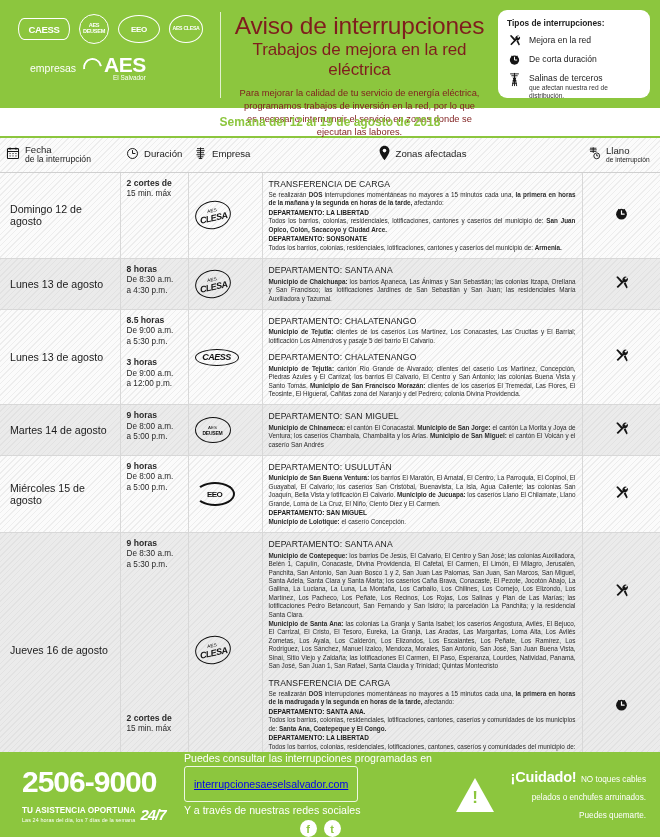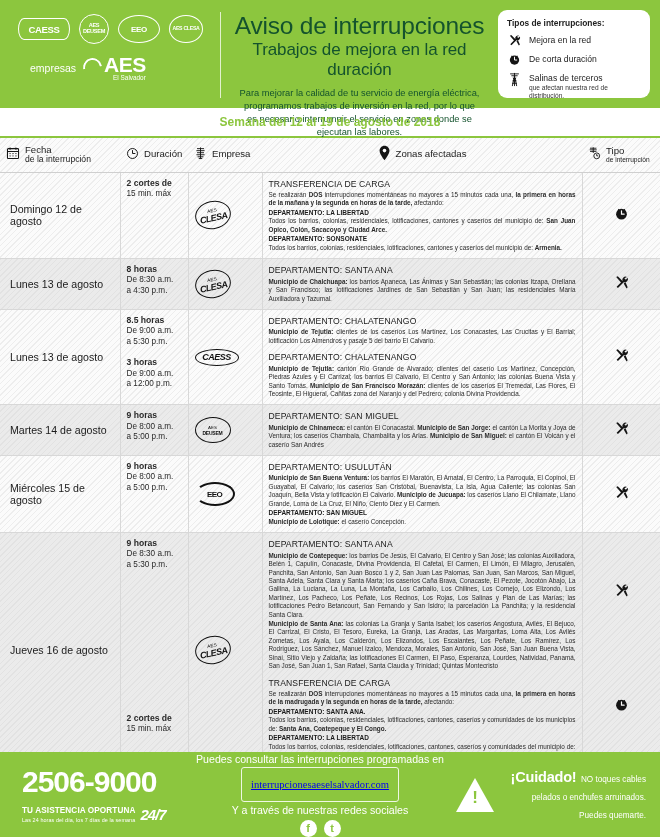--- a/index.html
+++ b/index.html
@@ -36,21 +36,21 @@
     width: 19px; height: 19px; border:2.4px solid #fff; border-radius:50%;
     border-right-color: transparent; border-bottom-color: transparent;
     transform: rotate(35deg);
   }
   .aes-text { line-height: 0.92; }
   .aes-text .big { font-size: 21px; font-weight: bold; color:#fff; letter-spacing:-0.5px;}
   .aes-text .small { font-size: 6.4px; color:#fff; display:block; text-align:right; }
 
   .head-divider { width:1px; background: rgba(255,255,255,.75); margin: 6px 10px 6px 0; }
 
-  .head-center { flex: 1; text-align: center; color:#14532d; padding-top: 7px; }
+  .head-center { flex: 1; text-align: center; color:#7f1d1d; padding-top: 7px; }
   .head-center h1 { font-size: 24.5px; font-weight: normal; letter-spacing:-0.2px; line-height:1.05;}
   .head-center h2 { font-size: 17px; font-weight: normal; margin-top: 1px; letter-spacing:-0.1px;}
   .head-center p { font-size: 9.3px; line-height: 1.42; margin-top: 7px; padding: 0 8px;}
 
   .legend {
     flex: 0 0 152px; background:#fff; border-radius: 9px;
     margin: 4px 2px 6px 10px; padding: 8px 9px;
   }
   .legend-title { font-size: 8.4px; font-weight: bold; color:#222; margin-bottom: 6px; }
   .legend-item { display:flex; align-items:flex-start; gap:7px; margin-bottom: 6px; }
@@ -148,25 +148,25 @@
   }
   .phone-box {
     flex: 0 0 170px; color:#fff; padding-left: 8px;
   }
   .phone-num { font-size: 30px; font-weight: bold; letter-spacing:-1px; line-height:1; }
   .phone-sub { display:flex; align-items:flex-end; gap:5px; margin-top:2px; }
   .phone-sub .t1 { font-size: 8.2px; font-weight:bold; letter-spacing:0.1px; }
   .phone-sub .t2 { font-size: 5.4px; display:block; letter-spacing:0.1px; }
   .phone-247 { font-size: 15px; font-weight: bold; font-style:italic; letter-spacing:-1px; }
 
-  .foot-center { flex:1; text-align:center; color:#fff; }
+  .foot-center { flex:1; text-align:left; color:#fff; }
   .foot-center .l1 { font-size: 10.6px; }
   .foot-center .url {
     display:inline-block; border:1px solid rgba(255,255,255,.85); border-radius:3px;
-    padding: 11px 9px; margin: 2px 0; font-size: 10.6px; font-family: Liberation Serif, serif;
+    padding: 11px 9px; margin: 2px 0; font-size: 10.6px;
   }
   .foot-center .l3 { font-size: 10.6px; }
   .socials { display:flex; justify-content:center; gap:7px; margin-top:4px; }
   .soc {
     width:17px; height:17px; border-radius:50%; background:#fff; color:#8cc63e;
     display:flex; align-items:center; justify-content:center; font-size:11px; font-weight:bold;
   }
   .foot-warn { flex: 0 0 190px; display:flex; align-items:center; gap:9px; color:#fff; }
   .warn-tri {
     width:0;height:0;border-left:19px solid transparent;border-right:19px solid transparent;
@@ -202,21 +202,21 @@
             <span class="small">El Salvador</span>
           </span>
         </span>
       </div>
     </div>
 
     <div class="head-divider"></div>
 
     <div class="head-center">
       <h1>Aviso de interrupciones</h1>
-      <h2>Trabajos de mejora en la red duración</h2>
+      <h2>Trabajos de mejora en la red eléctrica</h2>
       <p>Para mejorar la calidad de tu servicio de energía eléctrica, programamos trabajos de inversión en la red, por lo que es necesario interrumpir el servicio en zonas donde se ejecutan las labores.</p>
     </div>
 
     <div class="legend">
       <div class="legend-title">Tipos de interrupciones:</div>
 
       <div class="legend-item">
         <span class="legend-ico">
           <svg width="13" height="13" viewBox="0 0 24 24" fill="#151515">
             <path d="M3.5 3.2 L6 2 L14.8 10.6 L12.2 13.2 Z"></path>
@@ -322,21 +322,21 @@
           <span class="th-in">
             <span>
               <svg width="13" height="14" viewBox="0 0 20 22" fill="none" stroke="#151515" stroke-width="1.4">
                 <path d="M3 3.5 h10 M2.5 6 h11 M3 8.5 h10"></path>
                 <path d="M8 2 v9"></path>
                 <circle cx="13.5" cy="15.5" r="4.6"></circle>
                 <path d="M13.5 12.6 V15.5 h2.3"></path>
               </svg>
             </span>
             <span class="th-lbl">
-              <span>Tipo</span>
+              <span>Llano</span>
               <span class="l2b">de interrupción</span>
             </span>
           </span>
         </th>
       </tr>
     </thead>
     <tbody id="tbody">
         <tr class="hatched">
           <td class="td-date">Domingo 12 de agosto</td>
           <td class="td-dur">

